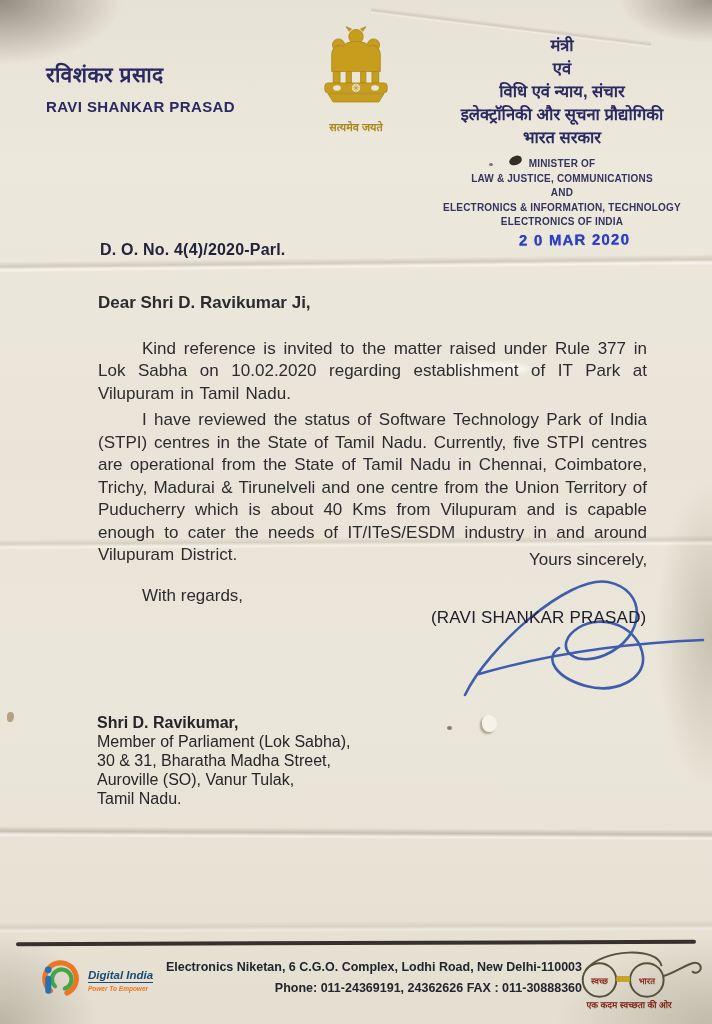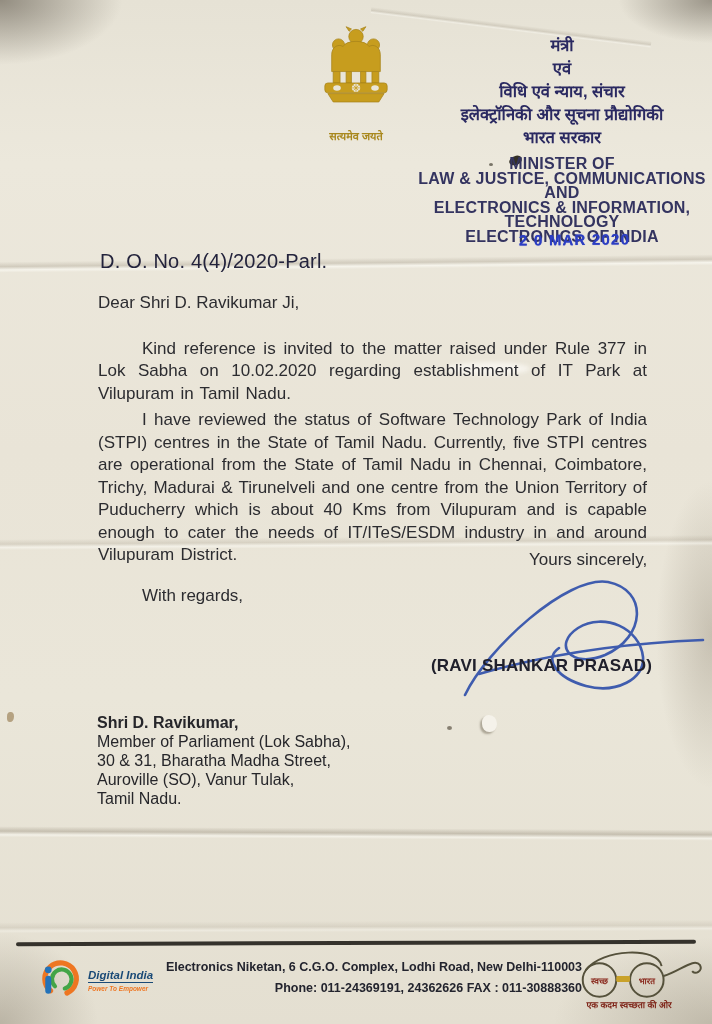--- a/index.html
+++ b/index.html
@@ -32,38 +32,38 @@
   .spot-w1{left:446px;top:362px;width:84px;height:13px;background:rgba(249,247,241,.85);border-radius:50%;filter:blur(2px);}
   .spot-w2{left:482px;top:715px;width:15px;height:17px;background:#f5f2ea;border-radius:45% 55% 50% 50%;box-shadow:-2px 2px 2px rgba(60,50,30,.35);}
   .dot-b{left:447px;top:726px;width:5px;height:4px;background:rgba(52,44,30,.55);border-radius:50%;}
   .dot-c{left:7px;top:712px;width:7px;height:10px;background:rgba(128,94,42,.5);border-radius:50% 50% 60% 40%;}
 
   .sender{position:absolute;left:46px;top:60px;color:#2a2961;}
   .sender .hi{font-size:21px;font-weight:600;letter-spacing:.5px;}
   .sender .en{font-size:15px;font-weight:bold;margin-top:10px;letter-spacing:.4px;}
 
   .emblem{position:absolute;left:306px;top:24px;width:100px;text-align:center;}
-  .emblem .motto{font-size:11px;margin-top:14px;color:#a9881d;font-weight:600;}
+  .emblem .motto{font-size:11px;margin-top:5px;color:#a9881d;font-weight:600;}
 
   .ministry{position:absolute;left:418px;top:34px;width:288px;text-align:center;color:#2a2961;}
   .ministry .hi div{font-size:16.5px;line-height:23px;font-weight:600;}
-  .ministry .en{margin-top:8px;font-size:16px;line-height:14.5px;font-weight:bold;color:#343460;letter-spacing:.2px;}
+  .ministry .en{margin-top:8px;font-size:10px;line-height:14.5px;font-weight:bold;color:#343460;letter-spacing:.2px;}
 
-  .refno{position:absolute;left:100px;top:250px;font-size:20px;font-weight:normal;color:#23233c;letter-spacing:.2px;}
+  .refno{position:absolute;left:100px;top:241px;font-size:16px;font-weight:bold;color:#23233c;letter-spacing:.2px;}
   .stamp{position:absolute;left:519px;top:231px;font-size:15px;font-weight:bold;color:#2c3ec2;
          letter-spacing:1.2px;transform:rotate(-.6deg);text-shadow:0 0 .7px rgba(44,62,194,.9);}
 
   .letterbody{position:absolute;left:98px;top:292px;width:549px;font-size:17px;color:#2c2c30;line-height:22.5px;}
-  .salutation{font-weight:normal;margin:0 0 23px 0;}
+  .salutation{font-weight:bold;margin:0 0 23px 0;}
   .para{text-align:justify;text-indent:44px;margin:0 0 4px 0;word-spacing:1.5px;}
   .regards{text-indent:44px;margin-top:18px;}
 
   .closing{position:absolute;left:529px;top:550px;font-size:17px;color:#2c2c30;}
   .signature{position:absolute;left:435px;top:571px;width:272px;height:128px;pointer-events:none;}
-  .signatory{position:absolute;left:431px;top:656px;font-size:17px;font-weight:bold;color:#20202c;letter-spacing:.2px;}
+  .signatory{position:absolute;left:431px;top:608px;font-size:17px;font-weight:normal;color:#20202c;letter-spacing:.2px;}
 
   .recipient{position:absolute;left:97px;top:713px;font-size:16px;line-height:19px;color:#26262a;}
   .recipient .l0{font-weight:bold;}
 
   .rule{position:absolute;left:16px;top:941px;width:680px;height:3.5px;background:#35322c;border-radius:2px;transform:rotate(-.2deg);}
   .di{position:absolute;left:40px;top:954px;display:flex;align-items:center;gap:6px;}
   .di-text .name{font-size:11.5px;font-weight:bold;font-style:italic;color:#1a4a77;border-bottom:1.5px solid #1a4a77;padding-bottom:1px;display:inline-block;}
   .di-text .tag{font-size:6.5px;font-weight:bold;font-style:italic;color:#ee7622;margin-top:2px;}
   .f-center{position:absolute;left:158px;top:957px;width:424px;text-align:right;font-size:12.5px;font-weight:bold;color:#23242e;line-height:21px;}
   .sb{position:absolute;left:564px;top:944px;}
@@ -78,20 +78,24 @@
   <div class="crease c2"></div>
   <div class="crease c3"></div>
   <div class="crease c4"></div>
   <div class="mark blob-dark"></div>
   <div class="mark dot-a"></div>
   <div class="mark spot-w1"></div>
   <div class="mark spot-w2"></div>
   <div class="mark dot-b"></div>
   <div class="mark dot-c"></div>
 
+  <div class="sender">
+    <div class="hi">रविशंकर प्रसाद</div>
+    <div class="en">RAVI SHANKAR PRASAD</div>
+  </div>
 
   <div class="emblem">
     <svg width="76" height="86" viewBox="0 0 100 112">
       <g fill="#c79d1e" stroke="#a8841a" stroke-width="1">
         <circle cx="50" cy="16" r="9.5"></circle>
         <path d="M41,9 L37,3 L44,6 Z M59,9 L63,3 L56,6 Z"></path>
         <circle cx="27" cy="27" r="8"></circle>
         <circle cx="73" cy="27" r="8"></circle>
         <path d="M18,62 L18,40 C18,30 26,25 33,29 C37,20 63,20 67,29 C74,25 82,30 82,40 L82,62 Z"></path>
         <path d="M20,62 h9 v15 h-9 z M37,62 h7 v15 h-7 z M56,62 h7 v15 h-7 z M71,62 h9 v15 h-9 z"></path>

